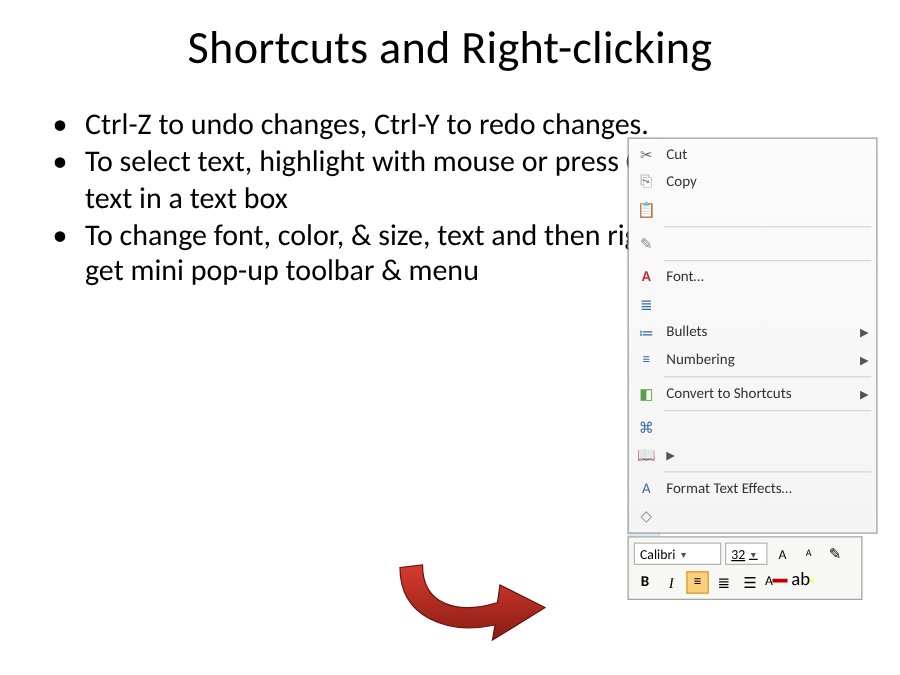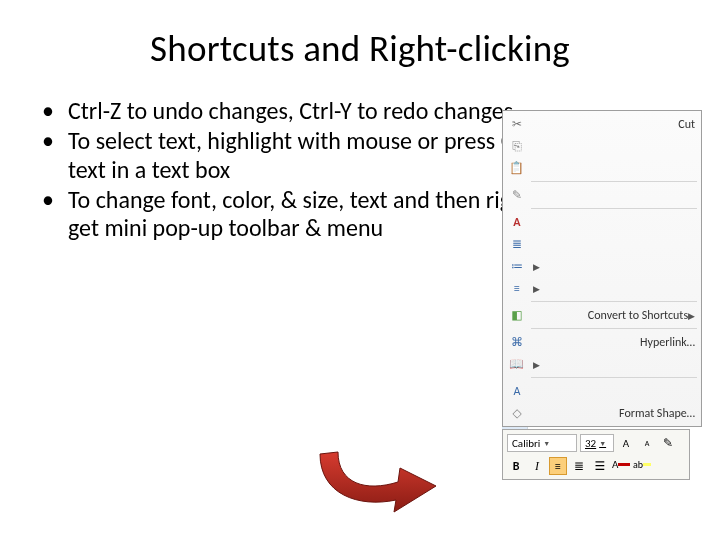--- a/index.html
+++ b/index.html
@@ -7,21 +7,21 @@
     width: 720px; height: 540px;
     background: #fff;
     font-family: Calibri, Arial, sans-serif;
     color: #000;
     position: relative;
     overflow: hidden;
   }
   .title {
     font-size: 37px;
     text-align: center;
-    margin-top: 26px;
+    margin-top: 15px;
     font-weight: 400;
     letter-spacing: 0.2px;
   }
   .content-row {
     display: flex;
     margin-top: 26px;
     padding: 0 20px 0 40px;
   }
   .bullets {
     flex: 1;
@@ -61,21 +61,21 @@
     height: 22px;
     padding: 0 6px 0 4px;
     position: relative;
   }
   .mi .ic {
     width: 20px; height: 18px;
     display: flex; align-items: center; justify-content: center;
     margin-right: 6px;
     font-size: 12px;
   }
-  .mi .lbl { flex: 1; white-space: nowrap; overflow: hidden; text-overflow: ellipsis; text-align: right; }
+  .mi .lbl { flex: 1; white-space: nowrap; overflow: hidden; text-overflow: ellipsis; }
   .mi .arr { font-size: 9px; color: #555; }
   .sep {
     height: 1px; background: #d5d5d5;
     margin: 2px 4px 2px 28px;
   }
   .iconstrip {
     position: absolute;
     left: 0; top: 0; bottom: 0;
     width: 26px;
     background: linear-gradient(#eaf2fb,#dce8f6);
@@ -137,65 +137,68 @@
 
 <div class="menu-wrap">
   <div class="menu" id="ctx-menu">
     <div class="iconstrip"></div>
   <div class="mi">
         <span class="ic cut">✂</span>
         <span class="lbl">Cut</span>
       </div>
       <div class="mi">
         <span class="ic copy">⎘</span>
+        <span class="lbl">Copy</span>
       </div>
       <div class="mi">
         <span class="ic paste">📋</span>
       </div>
       <div class="sep"></div>
       <div class="mi">
         <span class="ic exit">✎</span>
       </div>
       <div class="sep"></div>
       <div class="mi">
         <span class="ic fontA">A</span>
+        <span class="lbl">Font…</span>
       </div>
       <div class="mi">
         <span class="ic para">≣</span>
       </div>
       <div class="mi">
         <span class="ic bull">≔</span>
+        <span class="lbl">Bullets</span>
         <span class="arr">▶</span>
       </div>
       <div class="mi">
         <span class="ic numb">≡</span>
+        <span class="lbl">Numbering</span>
         <span class="arr">▶</span>
       </div>
       <div class="sep"></div>
       <div class="mi">
         <span class="ic smart">◧</span>
         <span class="lbl">Convert to Shortcuts</span>
         <span class="arr">▶</span>
       </div>
       <div class="sep"></div>
       <div class="mi">
         <span class="ic hyper">⌘</span>
-        <span class="lbl">Hyperlink…</span>
       </div>
       <div class="mi">
         <span class="ic syn">📖</span>
         <span class="arr">▶</span>
       </div>
       <div class="sep"></div>
       <div class="mi">
         <span class="ic tfx">A</span>
+        <span class="lbl">Format Text Effects…</span>
       </div>
       <div class="mi">
         <span class="ic shp">◇</span>
-        <span class="lbl">Format Shape…</span>
       </div>
     </div>
   <div class="mini">
     <div class="mini-row">
       <div class="font-sel big">
         <span>Calibri</span>
         <span class="dd">▼</span>
       </div>
       <div class="font-sel small">
         <span>32</span>
@@ -209,21 +212,21 @@
       <div class="tb-btn" style="font-weight:bold">B</div>
       <div class="tb-btn" style="font-style:italic;font-family:serif">I</div>
       <div class="tb-btn sel">≡</div>
       <div class="tb-btn">≣</div>
       <div class="tb-btn">☰</div>
       <div class="tb-btn">
         <span style="position:relative;top:-2px;font-size:11px;">A</span>
           <span class="colorbar" style="background:#c00000;margin-top:-3px"></span>
       </div>
       <div class="tb-btn">
-        <span style="position:relative;top:-2px;font-size:10px">ab</span>
+        <span style="position:relative;top:-2px;font-size:15px">ab</span>
           <span class="colorbar" style="background:#ffff66;margin-top:-3px"></span>
       </div>
     </div>
   </div>
 </div>
 
 <div class="arrow-wrap">
   <svg width="160" height="72" viewBox="0 0 160 72">
     <defs>
       <linearGradient id="g" x1="0" y1="0" x2="0" y2="1">

